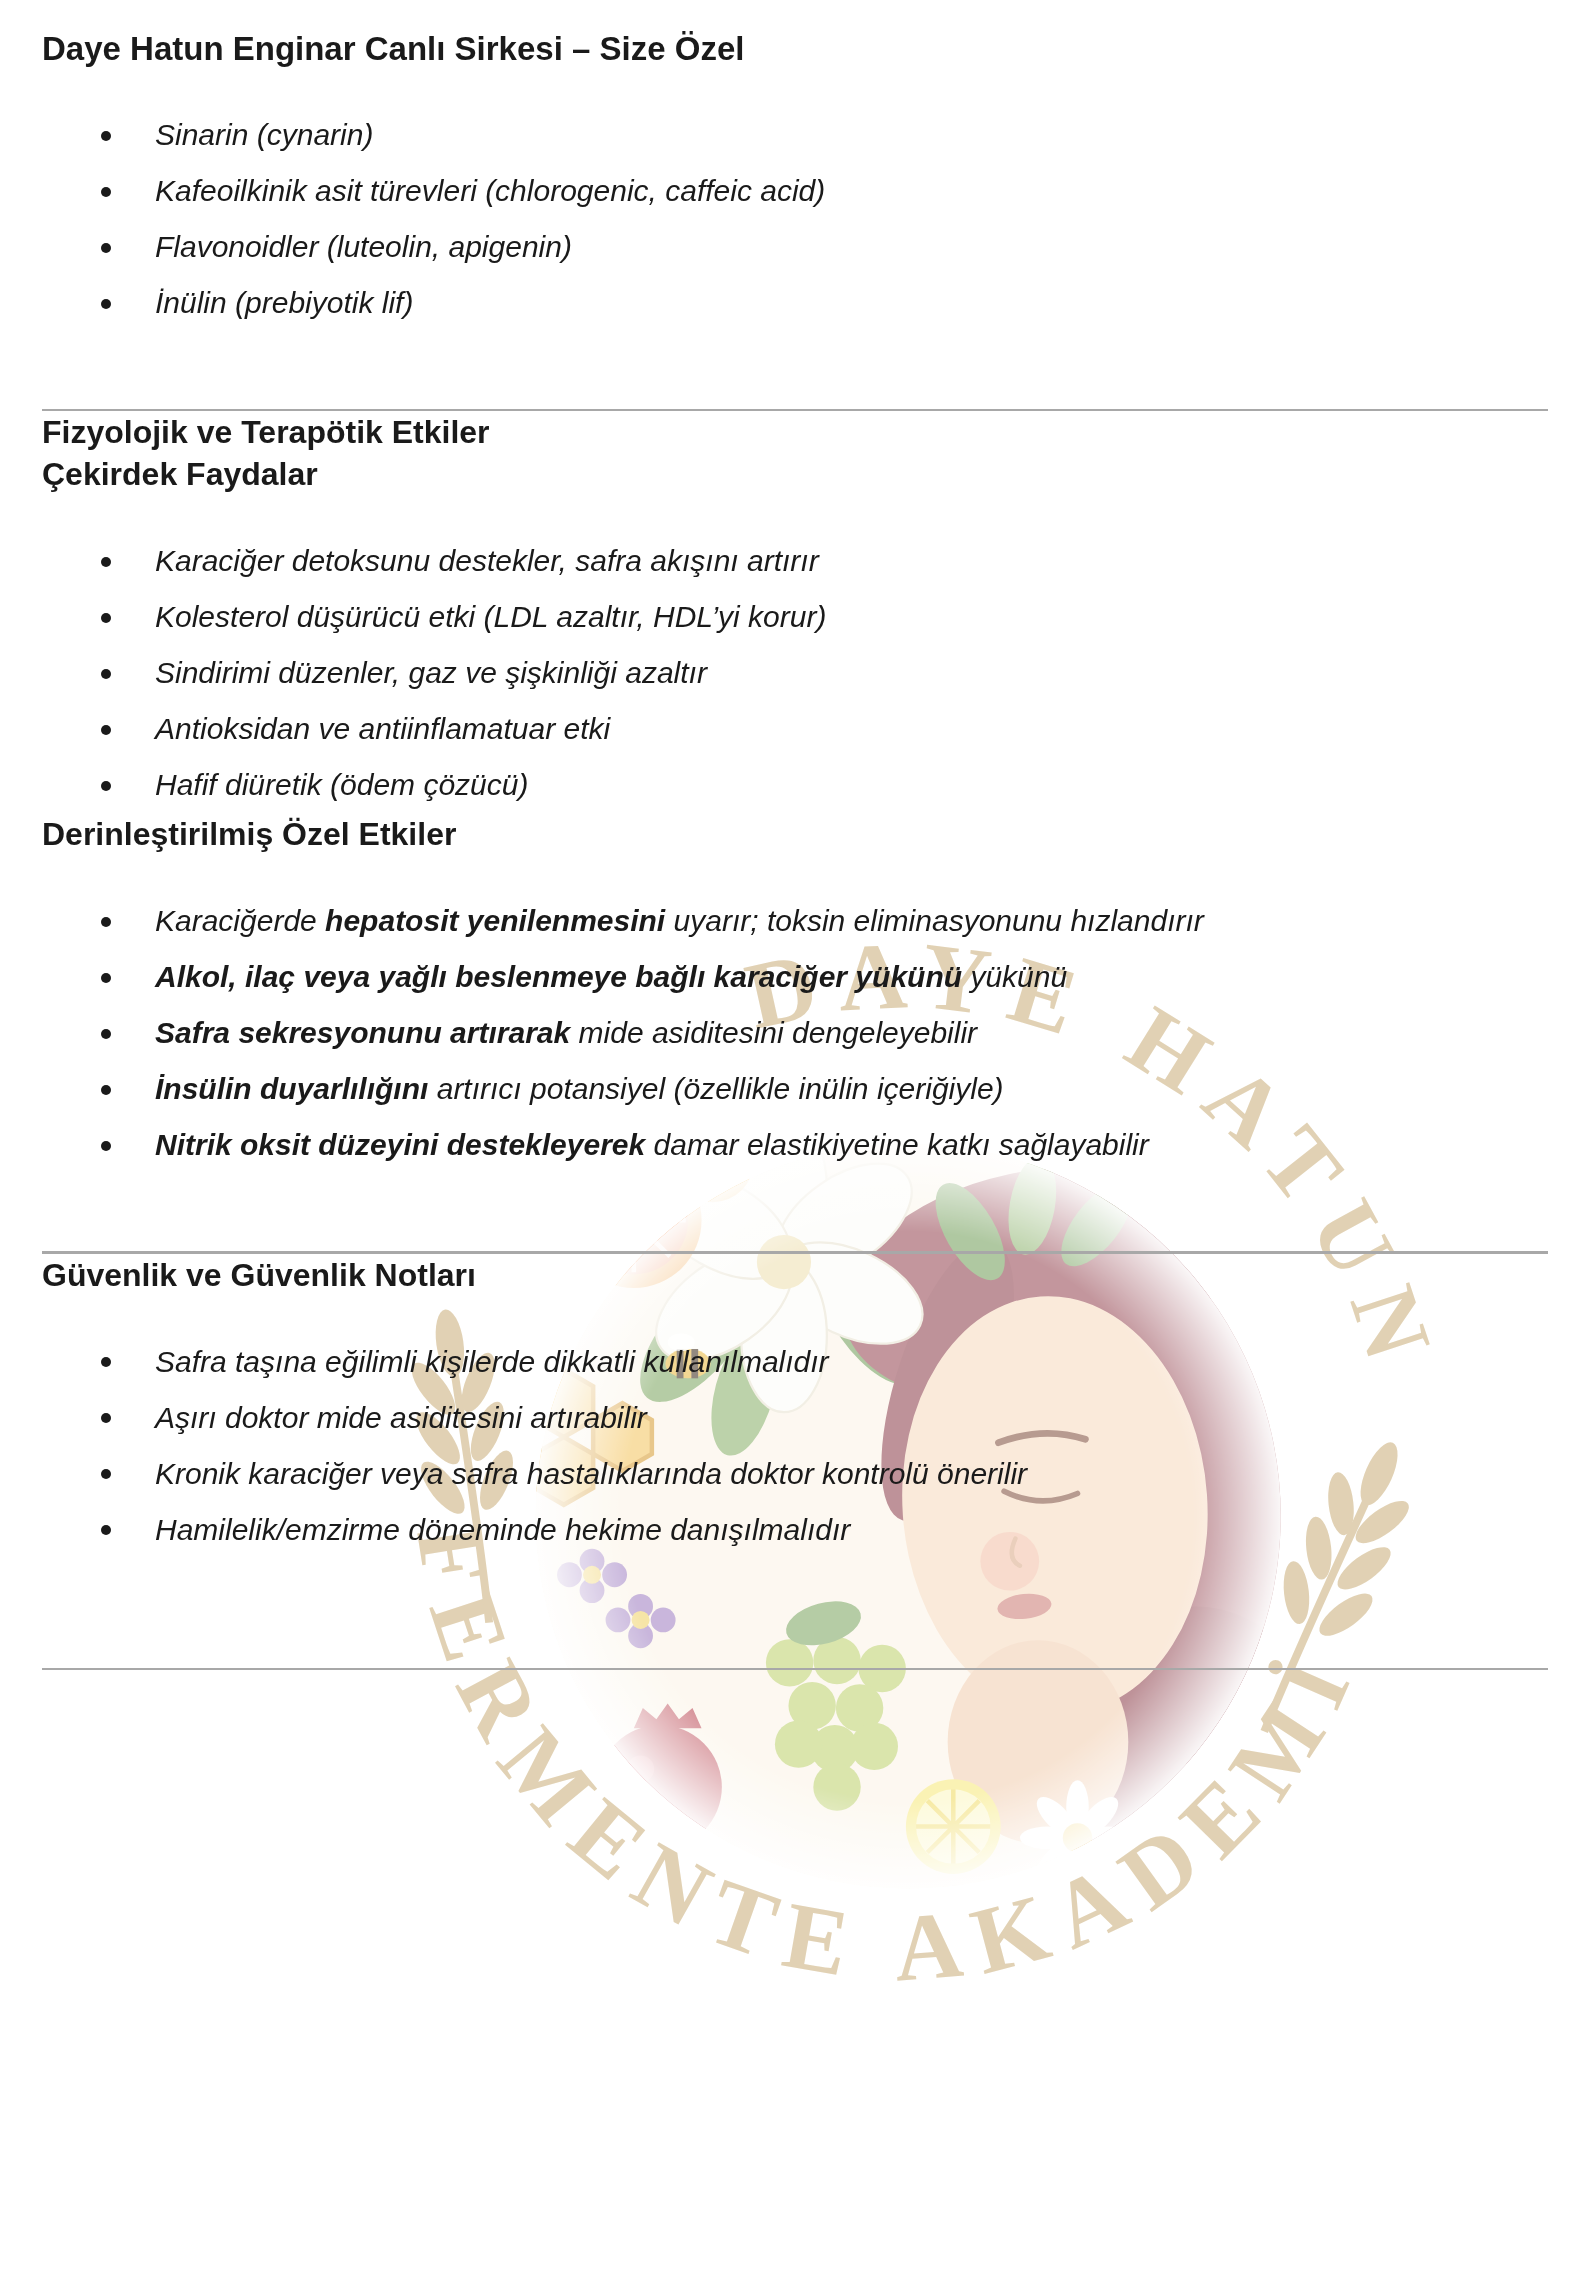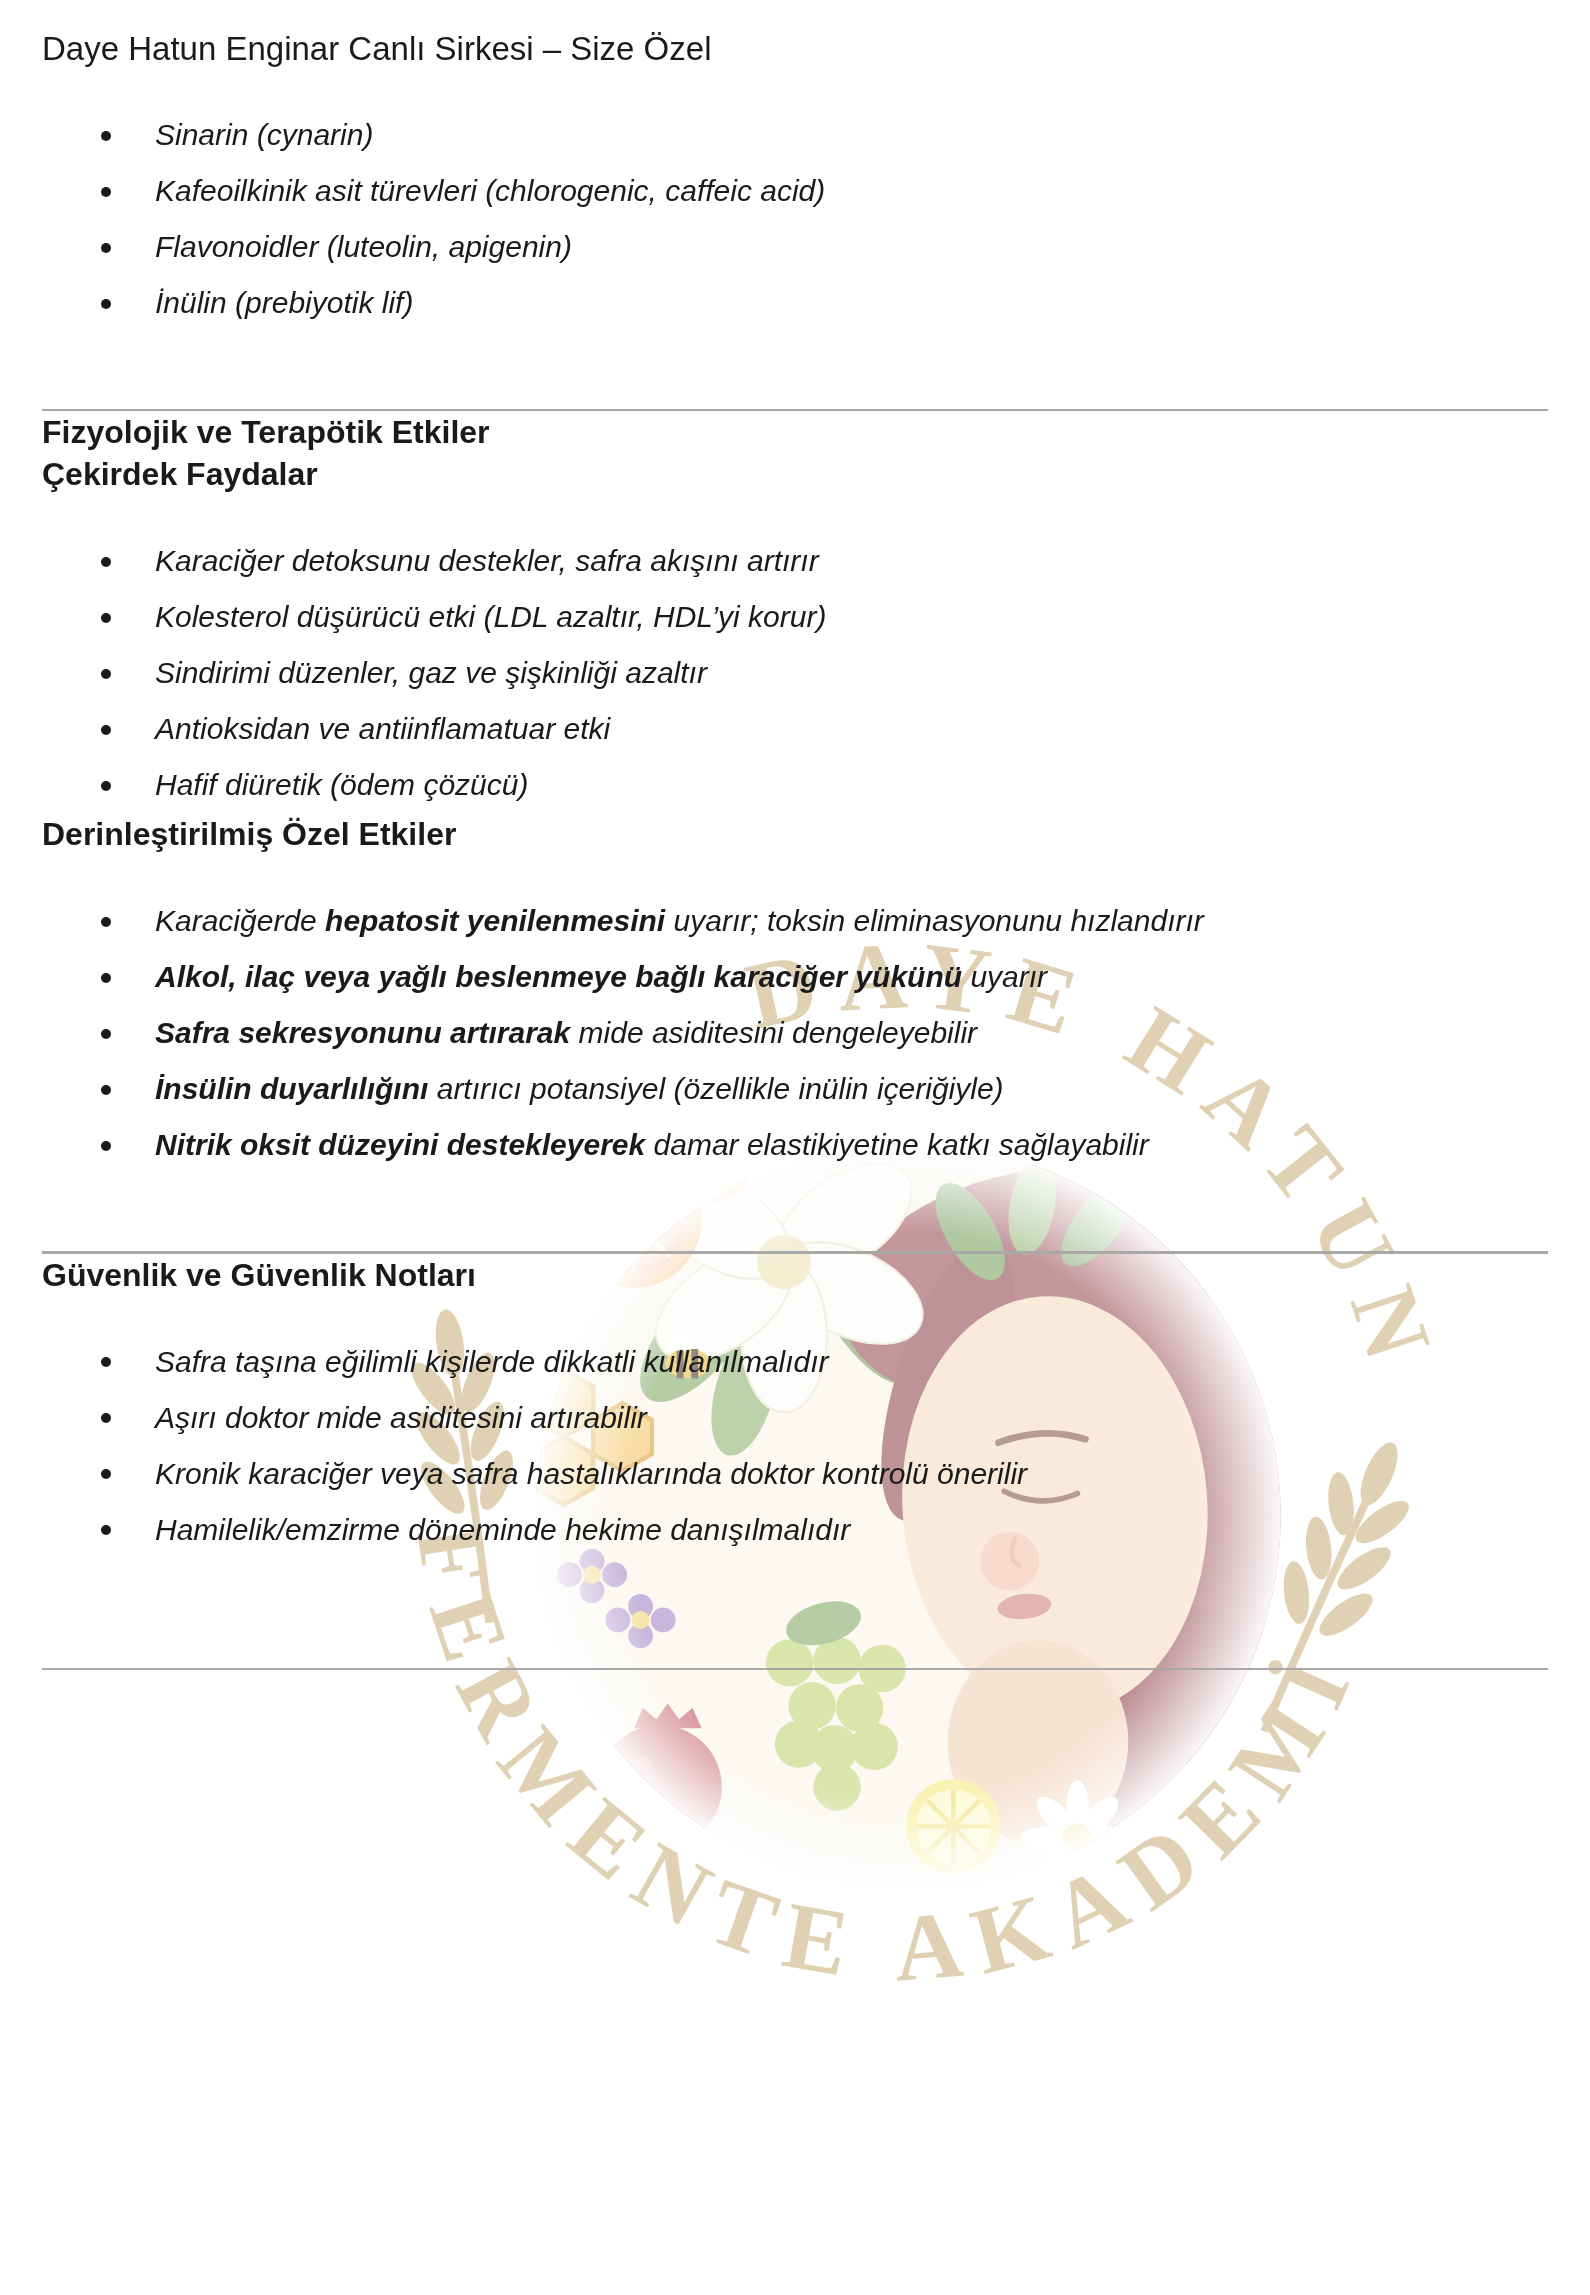--- a/index.html
+++ b/index.html
@@ -8,21 +8,21 @@
     width: 1590px;
     height: 2295px;
     margin: 0 auto;
     background: #ffffff;
     overflow: hidden;
     font-family: "Liberation Sans", sans-serif;
     color: #1a1a1a;
   }
   .content { position: relative; z-index: 1; padding: 28px 42px 0 42px; }
 
-  h1.doc-title { margin: 0; font-size: 33px; line-height: 41px; font-weight: normal; }
+  h1.doc-title { margin: 0; font-size: 33px; line-height: 41px; font-weight: bold; }
   h2.doc-heading { margin: 0; font-size: 32px; line-height: 42px; font-weight: bold; }
 
   .h-comp    { margin-top: 56px; }
   .h-effects { margin-top: 92px; }
   .h-core    { margin-top: 55px; }
   .h-special { margin-top: 71px; }
   .h-safety  { margin-top: 86px; }
 
   ul.bullet-list { list-style: none; margin: 38px 0 0 0; padding: 0; }
   ul.bullet-list li {
@@ -233,21 +233,21 @@
         <li><span>Karaciğer detoksunu destekler, safra akışını artırır</span></li>
         <li><span>Kolesterol düşürücü etki (LDL azaltır, HDL’yi korur)</span></li>
         <li><span>Sindirimi düzenler, gaz ve şişkinliği azaltır</span></li>
         <li><span>Antioksidan ve antiinflamatuar etki</span></li>
         <li><span>Hafif diüretik (ödem çözücü)</span></li>
       </ul>
 
     <h2 class="doc-heading h-special">Derinleştirilmiş Özel Etkiler</h2>
     <ul class="bullet-list">
         <li><span>Karaciğerde </span><span class="b">hepatosit yenilenmesini</span><span> uyarır; toksin eliminasyonunu hızlandırır</span></li>
-        <li><span class="b">Alkol, ilaç veya yağlı beslenmeye bağlı karaciğer yükünü</span><span> uyarır</span></li>
+        <li><span class="b">Alkol, ilaç veya yağlı beslenmeye bağlı karaciğer yükünü</span><span> yükünü</span></li>
         <li><span class="b">Safra sekresyonunu artırarak</span><span> mide asiditesini dengeleyebilir</span></li>
         <li><span class="b">İnsülin duyarlılığını</span><span> artırıcı potansiyel (özellikle inülin içeriğiyle)</span></li>
         <li><span class="b">Nitrik oksit düzeyini destekleyerek</span><span> damar elastikiyetine katkı sağlayabilir</span></li>
       </ul>
 
     <hr class="divider d2">
 
     <h2 class="doc-heading h-safety">Güvenlik ve Güvenlik Notları</h2>
     <ul class="bullet-list">
         <li><span>Safra taşına eğilimli kişilerde dikkatli kullanılmalıdır</span></li>

